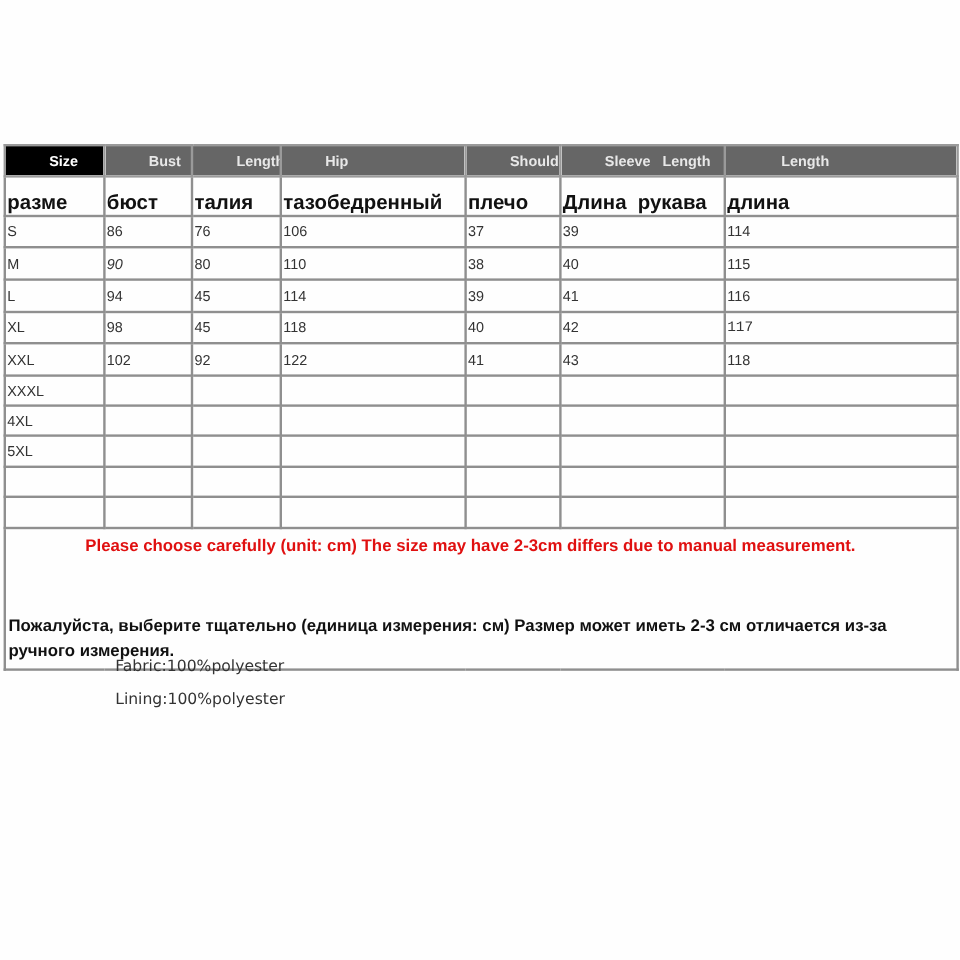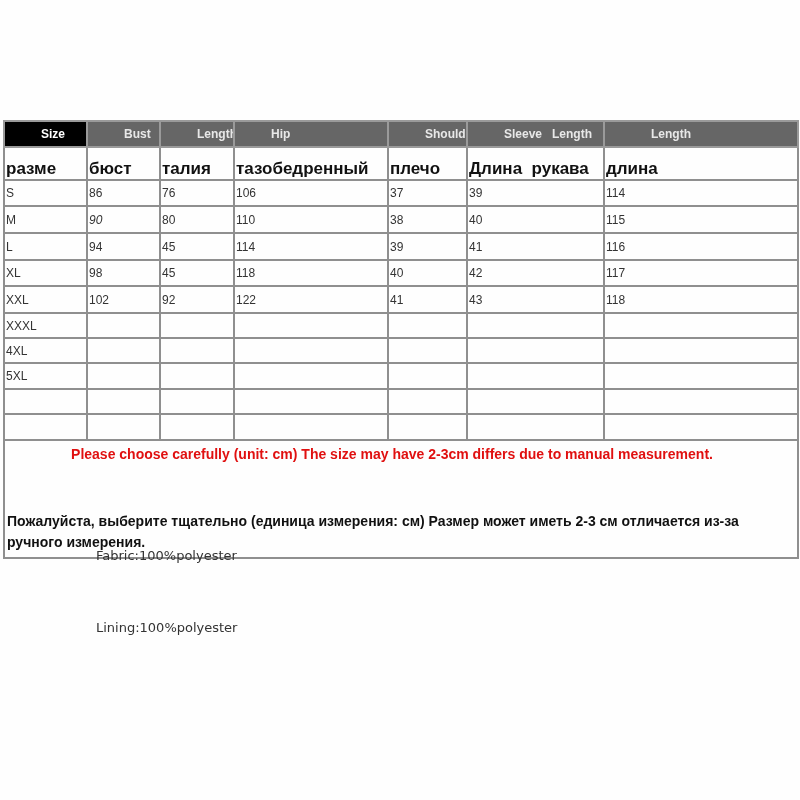--- a/index.html
+++ b/index.html
@@ -76,21 +76,21 @@
         <td style="height: 25px;">41</td>
         <td style="height: 25px;">116</td>
       </tr>
       <tr class="dr">
         <td style="height: 24px;">XL</td>
         <td style="height: 24px;">98</td>
         <td style="height: 24px;">45</td>
         <td style="height: 24px;">118</td>
         <td style="height: 24px;">40</td>
         <td style="height: 24px;">42</td>
-        <td style="height: 24px;">117</td>
+        <td style="height: 24px; font-family: Liberation Mono, monospace;">117</td>
       </tr>
       <tr class="dr">
         <td style="height: 25px;">XXL</td>
         <td style="height: 25px;">102</td>
         <td style="height: 25px;">92</td>
         <td style="height: 25px;">122</td>
         <td style="height: 25px;">41</td>
         <td style="height: 25px;">43</td>
         <td style="height: 25px;">118</td>
       </tr>
@@ -144,13 +144,13 @@
     <tr class="foot">
       <td colspan="7">
         <div class="note-en">Please choose carefully (unit: cm) The size may have 2-3cm differs due to manual measurement.</div>
         <div class="note-ru">Пожалуйста, выберите тщательно (единица измерения: см) Размер может иметь 2-3 см отличается из-за ручного измерения.</div>
       </td>
     </tr>
   </tbody>
 </table>
 
 <div class="material" style="top:548px">Fabric:100%polyester</div>
-<div class="material" style="top:620px">Lining:100%polyester</div>
+<div class="material" style="top:576px">Lining:100%polyester</div>
 
 </body></html>

